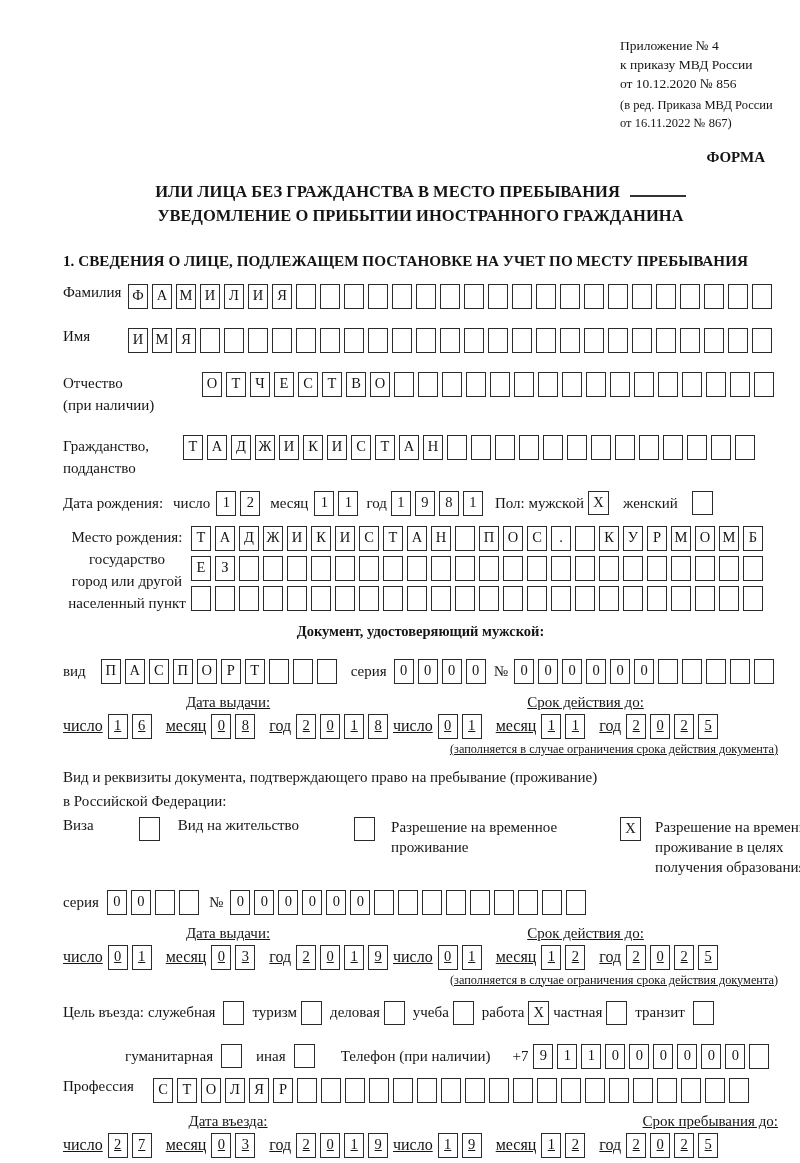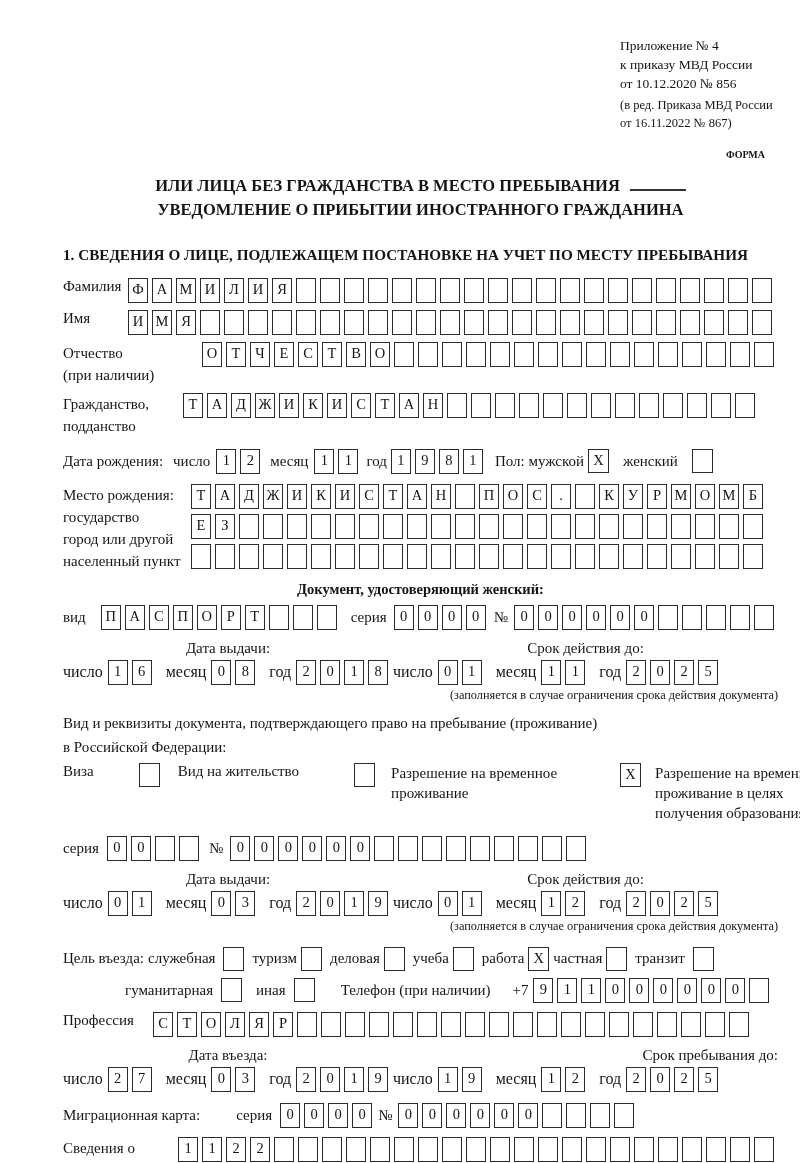--- a/index.html
+++ b/index.html
@@ -3,40 +3,40 @@
 <meta charset="utf-8">
 <style>
   html,body{margin:0;padding:0;background:#ffffff;}
   body{font-family:"Liberation Serif","DejaVu Serif",serif;color:#151515;}
   .page{position:relative;width:800px;height:1163px;box-sizing:border-box;
         padding:36px 22px 16px 63px;background:#fff;overflow:hidden;}
 
   
   .appendix{margin-left:557px;font-size:13.5px;line-height:1.42;}
   .appendix .rev{font-size:12.5px;margin-top:4px;line-height:1.42;}
-  .forma{margin-top:16px;text-align:right;padding-right:13px;font-weight:bold;font-size:10px;}
+  .forma{margin-top:16px;text-align:right;padding-right:13px;font-weight:bold;font-size:15px;}
 
   
   .title{margin-top:14px;text-align:center;font-weight:bold;font-size:16.5px;line-height:1.45;}
   .blank-underline{display:inline-block;width:56px;border-bottom:2.5px solid #333;height:4px;margin-left:10px;}
   .section-heading{margin-top:24px;font-weight:bold;font-size:15.2px;}
 
   
-  .row{display:flex;align-items:flex-start;font-size:15px;margin-top:7px;}
+  .row{display:flex;align-items:flex-start;font-size:15px;margin-top:19px;}
   .lbl{white-space:nowrap;}
   .lblcol div{line-height:22px;}
   .cells{display:flex;flex-wrap:nowrap;}
   .cell{box-sizing:border-box;flex:0 0 auto;display:inline-block;width:20px;height:25px;
         border:1.5px solid #2b2b2b;margin-right:4px;text-align:center;
         font-size:14.5px;line-height:21px;background:#fff;}
   .gap8{margin-left:8px;} .gap14{margin-left:14px;} .gap4{margin-left:4px;}
 
   
   .dates-block{display:flex;margin-top:10px;}
-  .dcol{display:flex;flex-direction:column;}
+  .dcol{display:flex;flex-direction:column;text-decoration:underline;}
   .dcol.left{width:330px;}
   .dcol.right{flex:1;}
   .dhead{text-align:center;font-size:15px;margin-bottom:3px;}
   .dgrp{display:flex;align-items:center;}
   .dgrp .lbl{margin-right:5px;}
   .dgrp .cells{margin-right:10px;}
   .dnote{font-size:12.3px;text-align:right;margin-top:3px;white-space:nowrap;}
 
   
   .cbox{box-sizing:border-box;display:inline-block;width:21px;height:24px;border:1.5px solid #2b2b2b;
@@ -226,21 +226,21 @@
         <span class="cell">8</span>
         <span class="cell">1</span>
       </span>
     <span class="lbl" style="margin-left:8px;">Пол: мужской</span>
     <span class="cbox gap4">X</span>
     <span class="lbl gap14">женский</span>
     <span class="cbox gap14"></span>
   </div>
 
   <div class="row" style="margin-top:10px;">
-    <span class="lblcol" style="width:128px;">
+    <span class="lblcol" style="width:128px;text-align:center;">
       <div>Место рождения:</div>
       <div>государство</div>
       <div>город или другой</div>
       <div>населенный пункт</div>
     </span>
     <span>
       <div class="cells" style="margin-bottom:5px;">
           <span class="cell">Т</span>
           <span class="cell">А</span>
           <span class="cell">Д</span>
@@ -314,21 +314,21 @@
           <span class="cell"></span>
           <span class="cell"></span>
           <span class="cell"></span>
           <span class="cell"></span>
           <span class="cell"></span>
           <span class="cell"></span>
         </div>
     </span>
   </div>
 
-  <div class="doc-heading">Документ, удостоверяющий женский:</div>
+  <div class="doc-heading">Документ, удостоверяющий мужской:</div>
 
   <div class="row" style="align-items:center;">
     <span class="lbl" style="width:40px;">вид</span>
     <span class="cells">
         <span class="cell">П</span>
         <span class="cell">А</span>
         <span class="cell">С</span>
         <span class="cell">П</span>
         <span class="cell">О</span>
         <span class="cell">Р</span>

